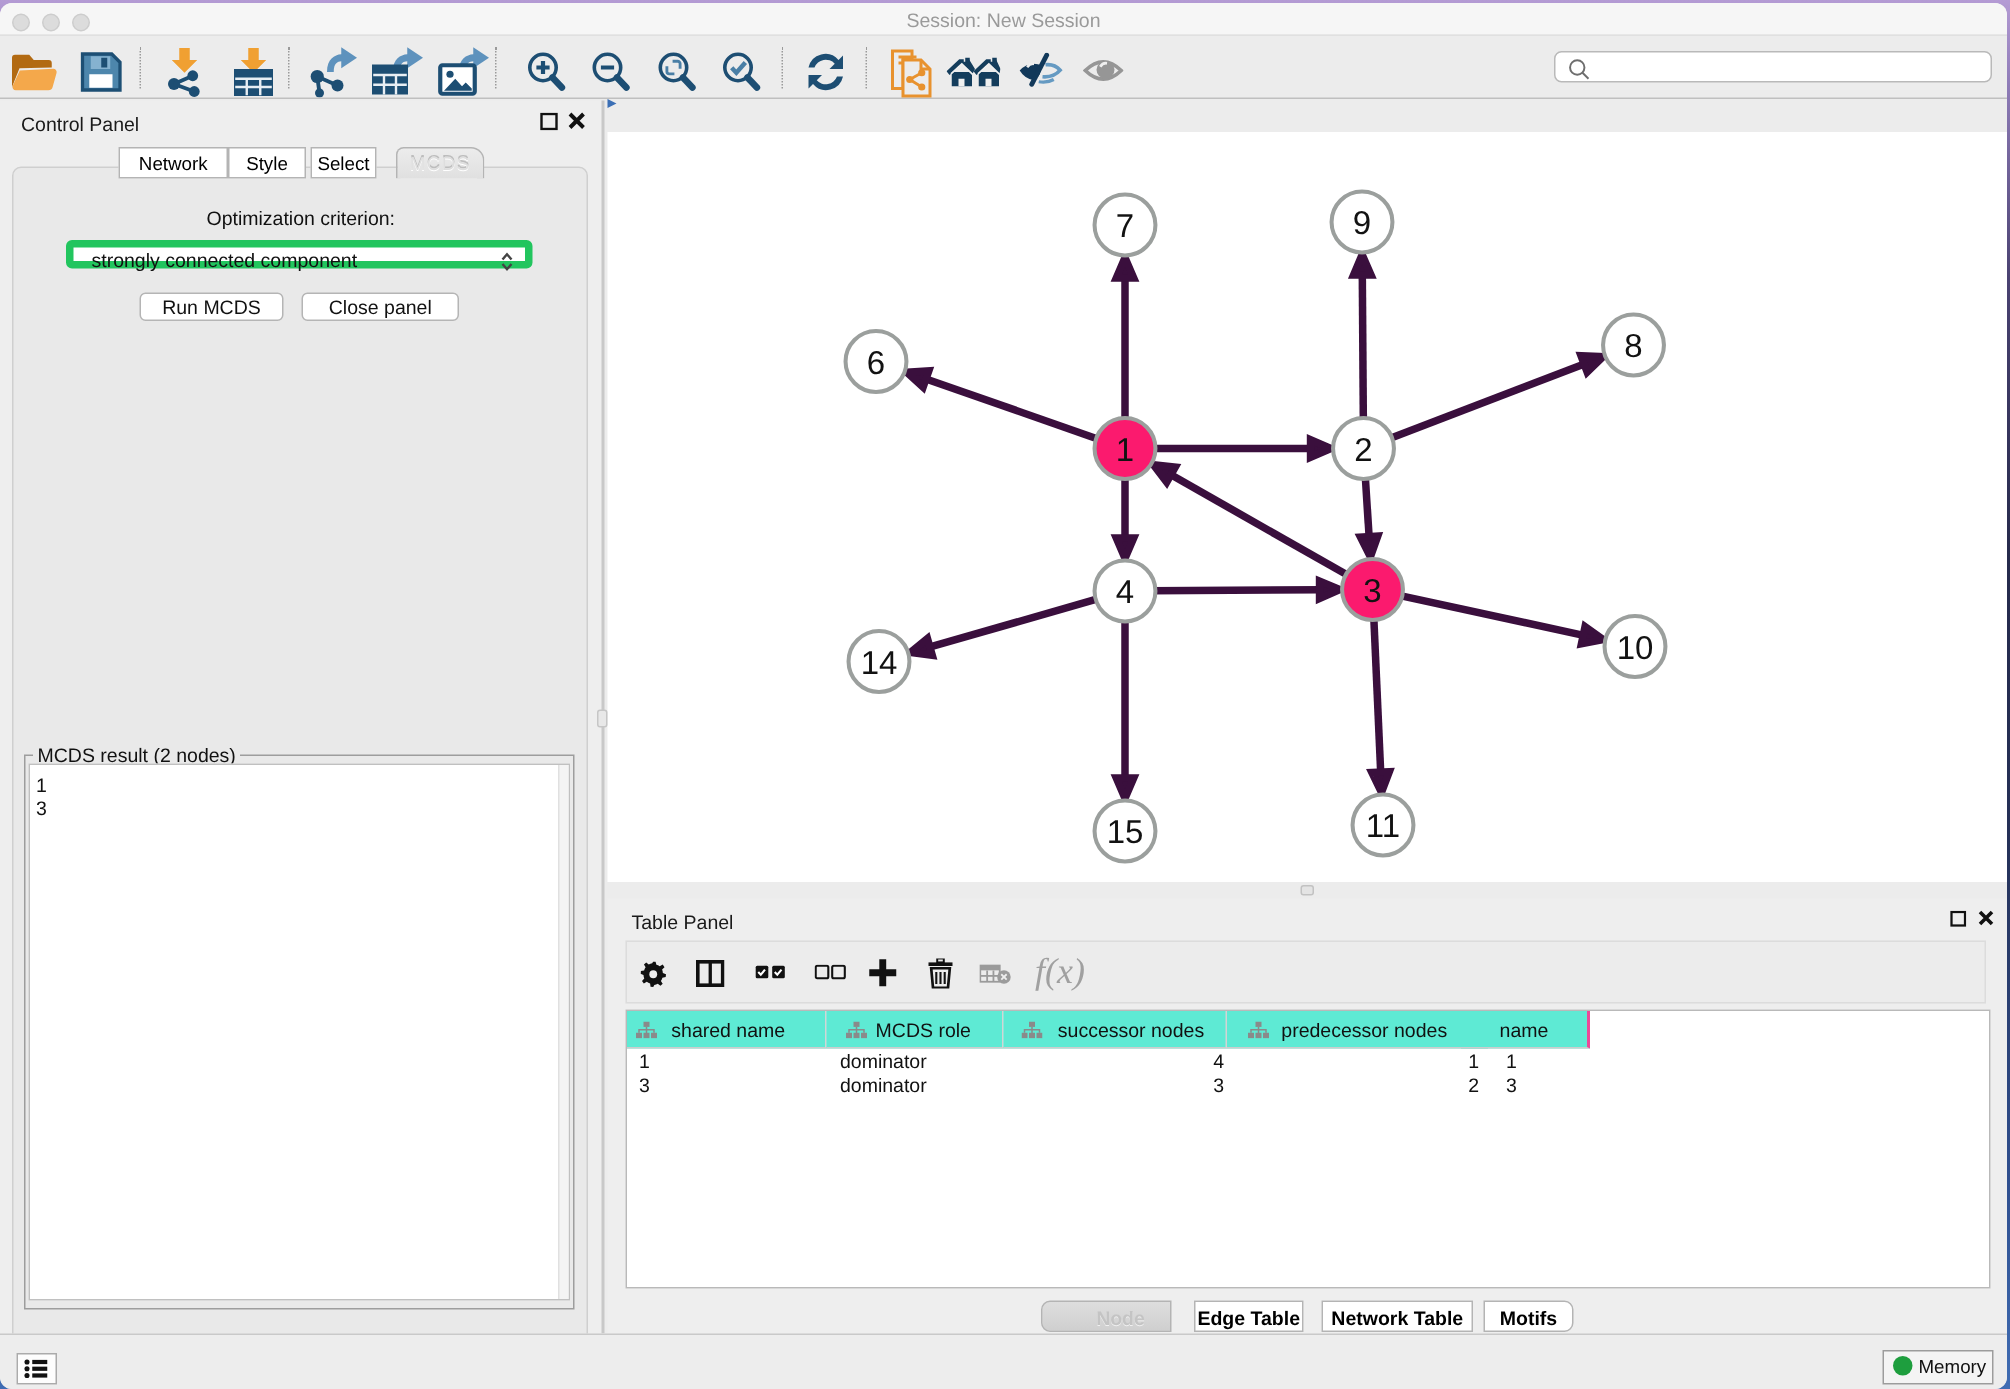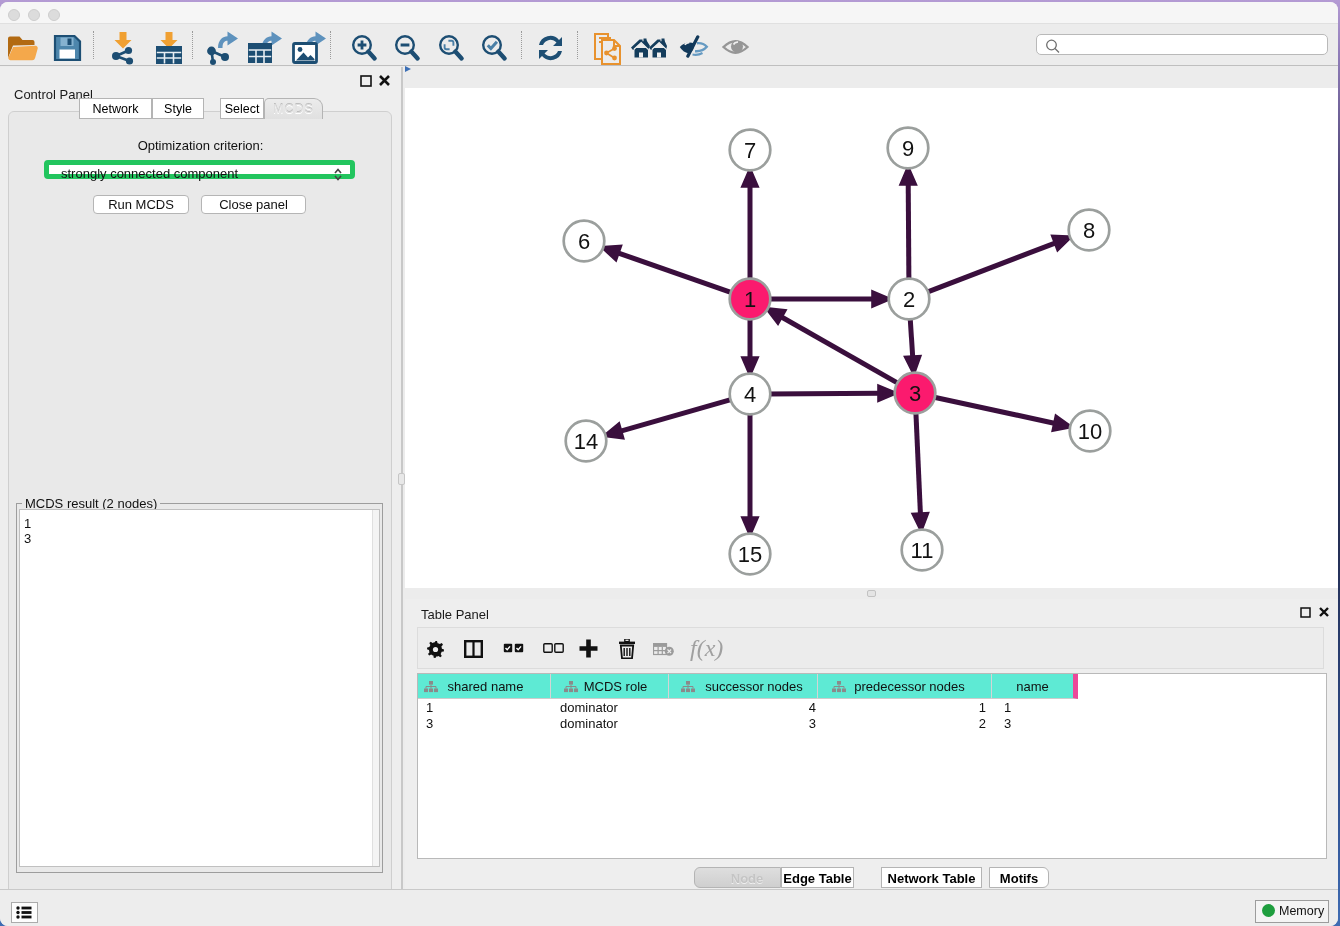--- a/index.html
+++ b/index.html
@@ -18,21 +18,21 @@
   background:#ececec; border-top:1px solid #e0e0e0; border-bottom:1px solid #bfbfbf; }
 .sep { position:absolute; top:7px; height:28px; width:0;
   border-left:1px dotted #9a9a9a; }
 .ticon { position:absolute; top:8px; }
 .searchbox { position:absolute; left:1036px; top:10px; width:292px; height:21px;
   background:#fff; border:1px solid #b9b9b9; border-radius:5px; }
 
 .leftpanel { position:absolute; left:0; top:65px; width:403px; height:822px;
   background:#eeeeee; border-right:2px solid #c8c8c8; }
 .lp-head { position:absolute; left:0; top:0; width:100%; height:30px; }
-.lp-title { position:absolute; left:14px; top:20px; font-size:13px; color:#1a1a1a; }
+.lp-title { position:absolute; left:14px; top:8px; font-size:13px; color:#1a1a1a; }
 .tabs { position:absolute; left:79px; top:31px; height:21px; z-index:3; }
 .tab { position:absolute; top:0; height:21px; background:#fff; border:1px solid #b4b4b4;
   font-size:12.5px; color:#000; text-align:center; line-height:20px; }
 .tabsel { background:linear-gradient(#ececec,#e0e0e0); color:#dedede;
   text-shadow:0 1px 0 #ffffff, 0 -1px 0 #bdbdbd; border-radius:5px 9px 0 0; border-bottom:none; }
 .innerpanel { position:absolute; left:8px; top:44px; width:384px; height:835px;
   background:#e9e9e9; border:1px solid #cfcfcf; border-radius:6px; }
 .optlabel { position:absolute; left:0; top:71px; width:100%; text-align:center;
   font-size:13px; color:#111; }
 .combo { position:absolute; left:44px; top:93px; width:311px; height:19px;
@@ -80,20 +80,21 @@
   background:#f4f4f4; border:1px solid #9c9c9c; font-size:12.5px; color:#111; line-height:21px; white-space:nowrap; }
 </style>
 </head>
 <body>
 <div class="window">
 
   <div class="titlebar">
     <div class="tl" style="left:8px"></div>
     <div class="tl" style="left:28px"></div>
     <div class="tl" style="left:48px"></div>
+    <div class="title">Session: New Session</div>
   </div>
 
   <div class="toolbar" id="toolbar">
     <div class="sep" style="left:93px"></div>
     <div class="sep" style="left:192px"></div>
     <div class="sep" style="left:330px"></div>
     <div class="sep" style="left:521px"></div>
     <div class="sep" style="left:577px"></div>
 
     <svg class="ticon" style="left:5px" width="36" height="32" viewBox="0 0 36 32">
@@ -233,21 +234,21 @@
       <svg style="position:absolute;left:360px;top:8px" width="12" height="12">
           <rect x="1" y="1" width="10" height="10" fill="none" stroke="#111" stroke-width="1.6"></rect>
         </svg>
       <svg style="position:absolute;left:378px;top:7px" width="13" height="13">
           <path d="M2 2 L11 11 M11 2 L2 11" stroke="#111" stroke-width="2.6"></path>
         </svg>
     </div>
     <div class="tabs">
       <div class="tab" style="left:0;width:73px">Network</div>
       <div class="tab" style="left:73px;width:52px">Style</div>
-      <div class="tab" style="left:141px;width:44px">Select</div>
+      <div class="tab" style="left:128px;width:44px">Select</div>
       <div class="tab tabsel" style="left:185px;width:59px;letter-spacing:1px">MCDS</div>
     </div>
     <div class="innerpanel"></div>
     <div class="optlabel">Optimization criterion:</div>
     <div class="combo">strongly connected component
       <svg style="position:absolute;right:7px;top:3px" width="10" height="13">
           <path d="M2 5 L5 1.5 L8 5 M2 8 L5 11.5 L8 8" fill="none" stroke="#444" stroke-width="1.6"></path>
         </svg>
     </div>
     <div class="btn" style="left:93px;top:128px;width:96px">Run MCDS</div>
@@ -377,21 +378,21 @@
         </g>
       <path d="M14.5 6.5 l3.6 3.6 M18.1 6.5 l-3.6 3.6" stroke="#eee" stroke-width="1.2"></path>
     </svg>
     <div style="position:absolute;left:285px;top:36px;font-family:'Liberation Serif',serif;font-style:italic;font-size:24px;color:#a0a0a0">f(x)</div>
 
     <div class="tbl">
       <div class="th" style="left:0;width:133px;padding-left:3px">shared name</div>
       <div class="th" style="left:133px;width:118px;padding-left:12px">MCDS role</div>
       <div class="th" style="left:251px;width:149px;padding-left:22px">successor nodes</div>
       <div class="th" style="left:400px;width:174px;padding-left:10px">predecessor nodes</div>
-      <div class="th" style="left:574px;width:86px;border-right:5px solid #ec4899">name</div>
+      <div class="th" style="left:556px;width:86px;border-right:2px solid #ec4899">name</div>
       <svg class="thico" style="left:6px" width="14" height="12" viewBox="0 0 14 12">
           <g fill="#8a8a8a">
             <rect x="5" y="0" width="4" height="3.6"></rect>
             <rect x="0" y="7.5" width="4" height="3.6"></rect>
             <rect x="5" y="7.5" width="4" height="3.6"></rect>
             <rect x="10" y="7.5" width="4" height="3.6"></rect>
             <path d="M7 3.6 v2 M2 7.5 v-2 h10 v2 M7 5.6 v2" stroke="#8a8a8a" fill="none"></path>
           </g>
         </svg>
       <svg class="thico" style="left:146px" width="14" height="12" viewBox="0 0 14 12">
@@ -428,21 +429,21 @@
       <div class="td" style="left:251px;top:26px;width:147px;text-align:right">4</div>
       <div class="td" style="left:251px;top:42px;width:147px;text-align:right">3</div>
       <div class="td" style="left:400px;top:26px;width:168px;text-align:right">1</div>
       <div class="td" style="left:400px;top:42px;width:168px;text-align:right">2</div>
       <div class="td" style="left:586px;top:26px">1</div>
       <div class="td" style="left:586px;top:42px">3</div>
     </div>
 
     <div class="bottabs">
       <div class="btab tabsel" style="left:0;width:87px;border-radius:6px 0 0 6px">Node Table</div>
-      <div class="btab" style="left:87px;width:73px">Edge Table</div>
+      <div class="btab" style="left:102px;width:73px">Edge Table</div>
       <div class="btab" style="left:187px;width:101px">Network Table</div>
       <div class="btab" style="left:295px;width:60px;border-radius:0 6px 6px 0">Motifs</div>
     </div>
   </div>
 
   <div class="statusbar">
     <div class="listbtn">
       <svg width="25" height="19">
           <g fill="#111">
             <circle cx="6" cy="5" r="1.7"></circle>

